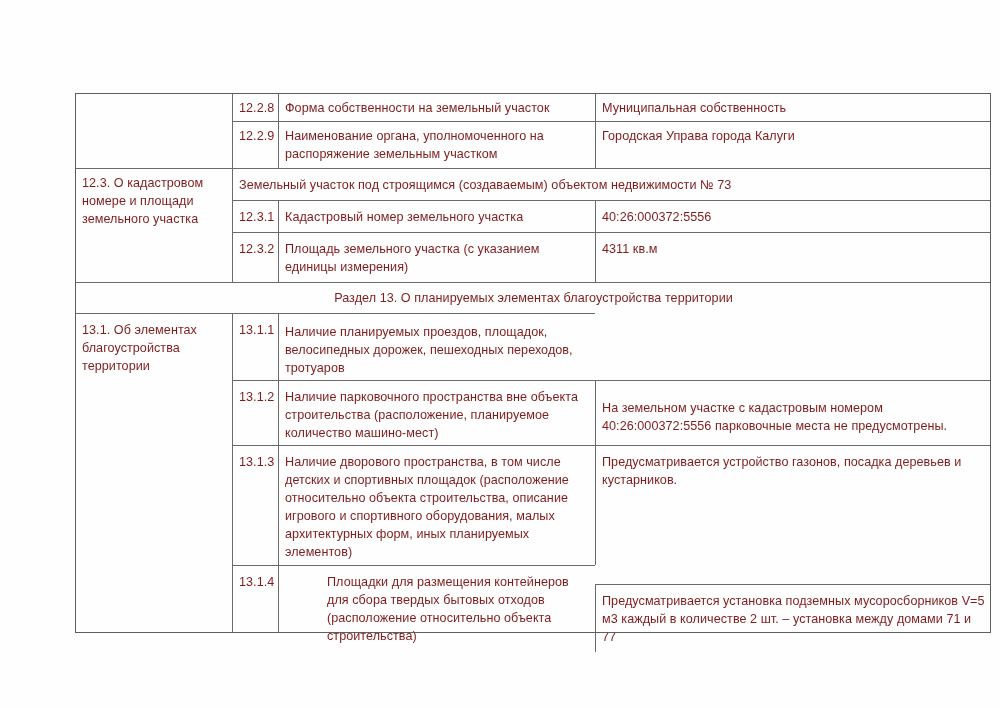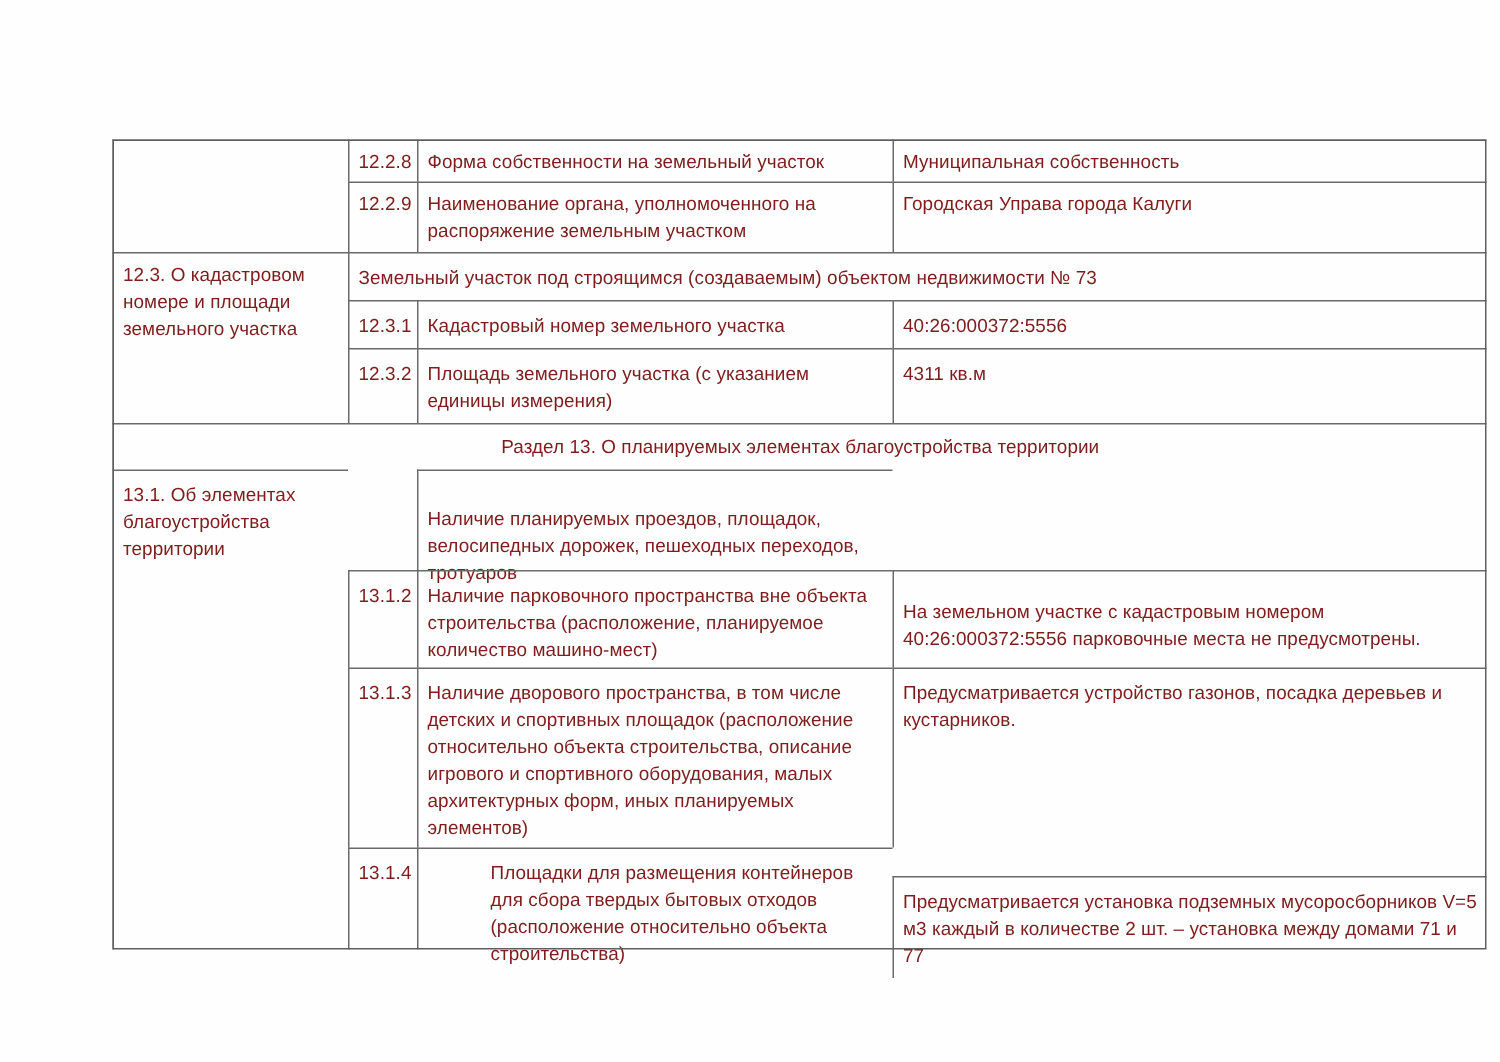--- a/index.html
+++ b/index.html
@@ -75,21 +75,22 @@
     <div class="cell" style="left:520px; top:107px; width:396px; height:32px; padding-top:7px;">40:26:000372:5556</div>
 
     <div class="cell num" style="left:157px; top:139px; width:46px; height:50px; padding-top:7px;">12.3.2</div>
     <div class="cell" style="left:203px; top:139px; width:317px; height:50px; padding-top:7px;">Площадь земельного участка (с указанием единицы измерения)</div>
     <div class="cell" style="left:520px; top:139px; width:396px; height:50px; padding-top:7px;">4311 кв.м</div>
 
     <div class="cell center" style="left:0; top:189px; width:916px; height:31px; padding-top:6px;">Раздел 13. О планируемых элементах благоустройства территории</div>
 
     <div class="cell" style="left:0; top:220px; width:157px; height:320px; padding-top:7px; padding-right:30px;">13.1. Об элементах благоустройства территории</div>
 
-    <div class="cell" style="left:203px; top:220px; width:317px; height:67px; padding-top:23px;">Наличие планируемых проездов, площадок, велосипедных дорожек, пешеходных переходов, тротуаров</div>
+    <div class="cell num" style="left:157px; top:220px; width:46px; height:67px; padding-top:7px;">13.1.1</div>
+    <div class="cell" style="left:203px; top:220px; width:317px; height:67px; padding-top:9px;">Наличие планируемых проездов, площадок, велосипедных дорожек, пешеходных переходов, тротуаров</div>
 
     <div class="cell num" style="left:157px; top:287px; width:46px; height:65px; padding-top:7px;">13.1.2</div>
     <div class="cell" style="left:203px; top:287px; width:317px; height:65px; padding-top:7px;">Наличие парковочного пространства вне объекта строительства (расположение, планируемое количество машино-мест)</div>
     <div class="cell" style="left:520px; top:287px; width:396px; height:65px; padding-top:18px;">На земельном участке с кадастровым номером 40:26:000372:5556 парковочные места не предусмотрены.</div>
 
     <div class="cell num" style="left:157px; top:352px; width:46px; height:120px; padding-top:7px;">13.1.3</div>
     <div class="cell" style="left:203px; top:352px; width:317px; height:120px; padding-top:7px;">Наличие дворового пространства, в том числе детских и спортивных площадок (расположение относительно объекта строительства, описание игрового и спортивного оборудования, малых архитектурных форм, иных планируемых элементов)</div>
     <div class="cell" style="left:520px; top:352px; width:396px; height:120px; padding-top:7px;">Предусматривается устройство газонов, посадка деревьев и кустарников.</div>
 
     <div class="cell num" style="left:157px; top:472px; width:46px; height:68px; padding-top:7px;">13.1.4</div>

